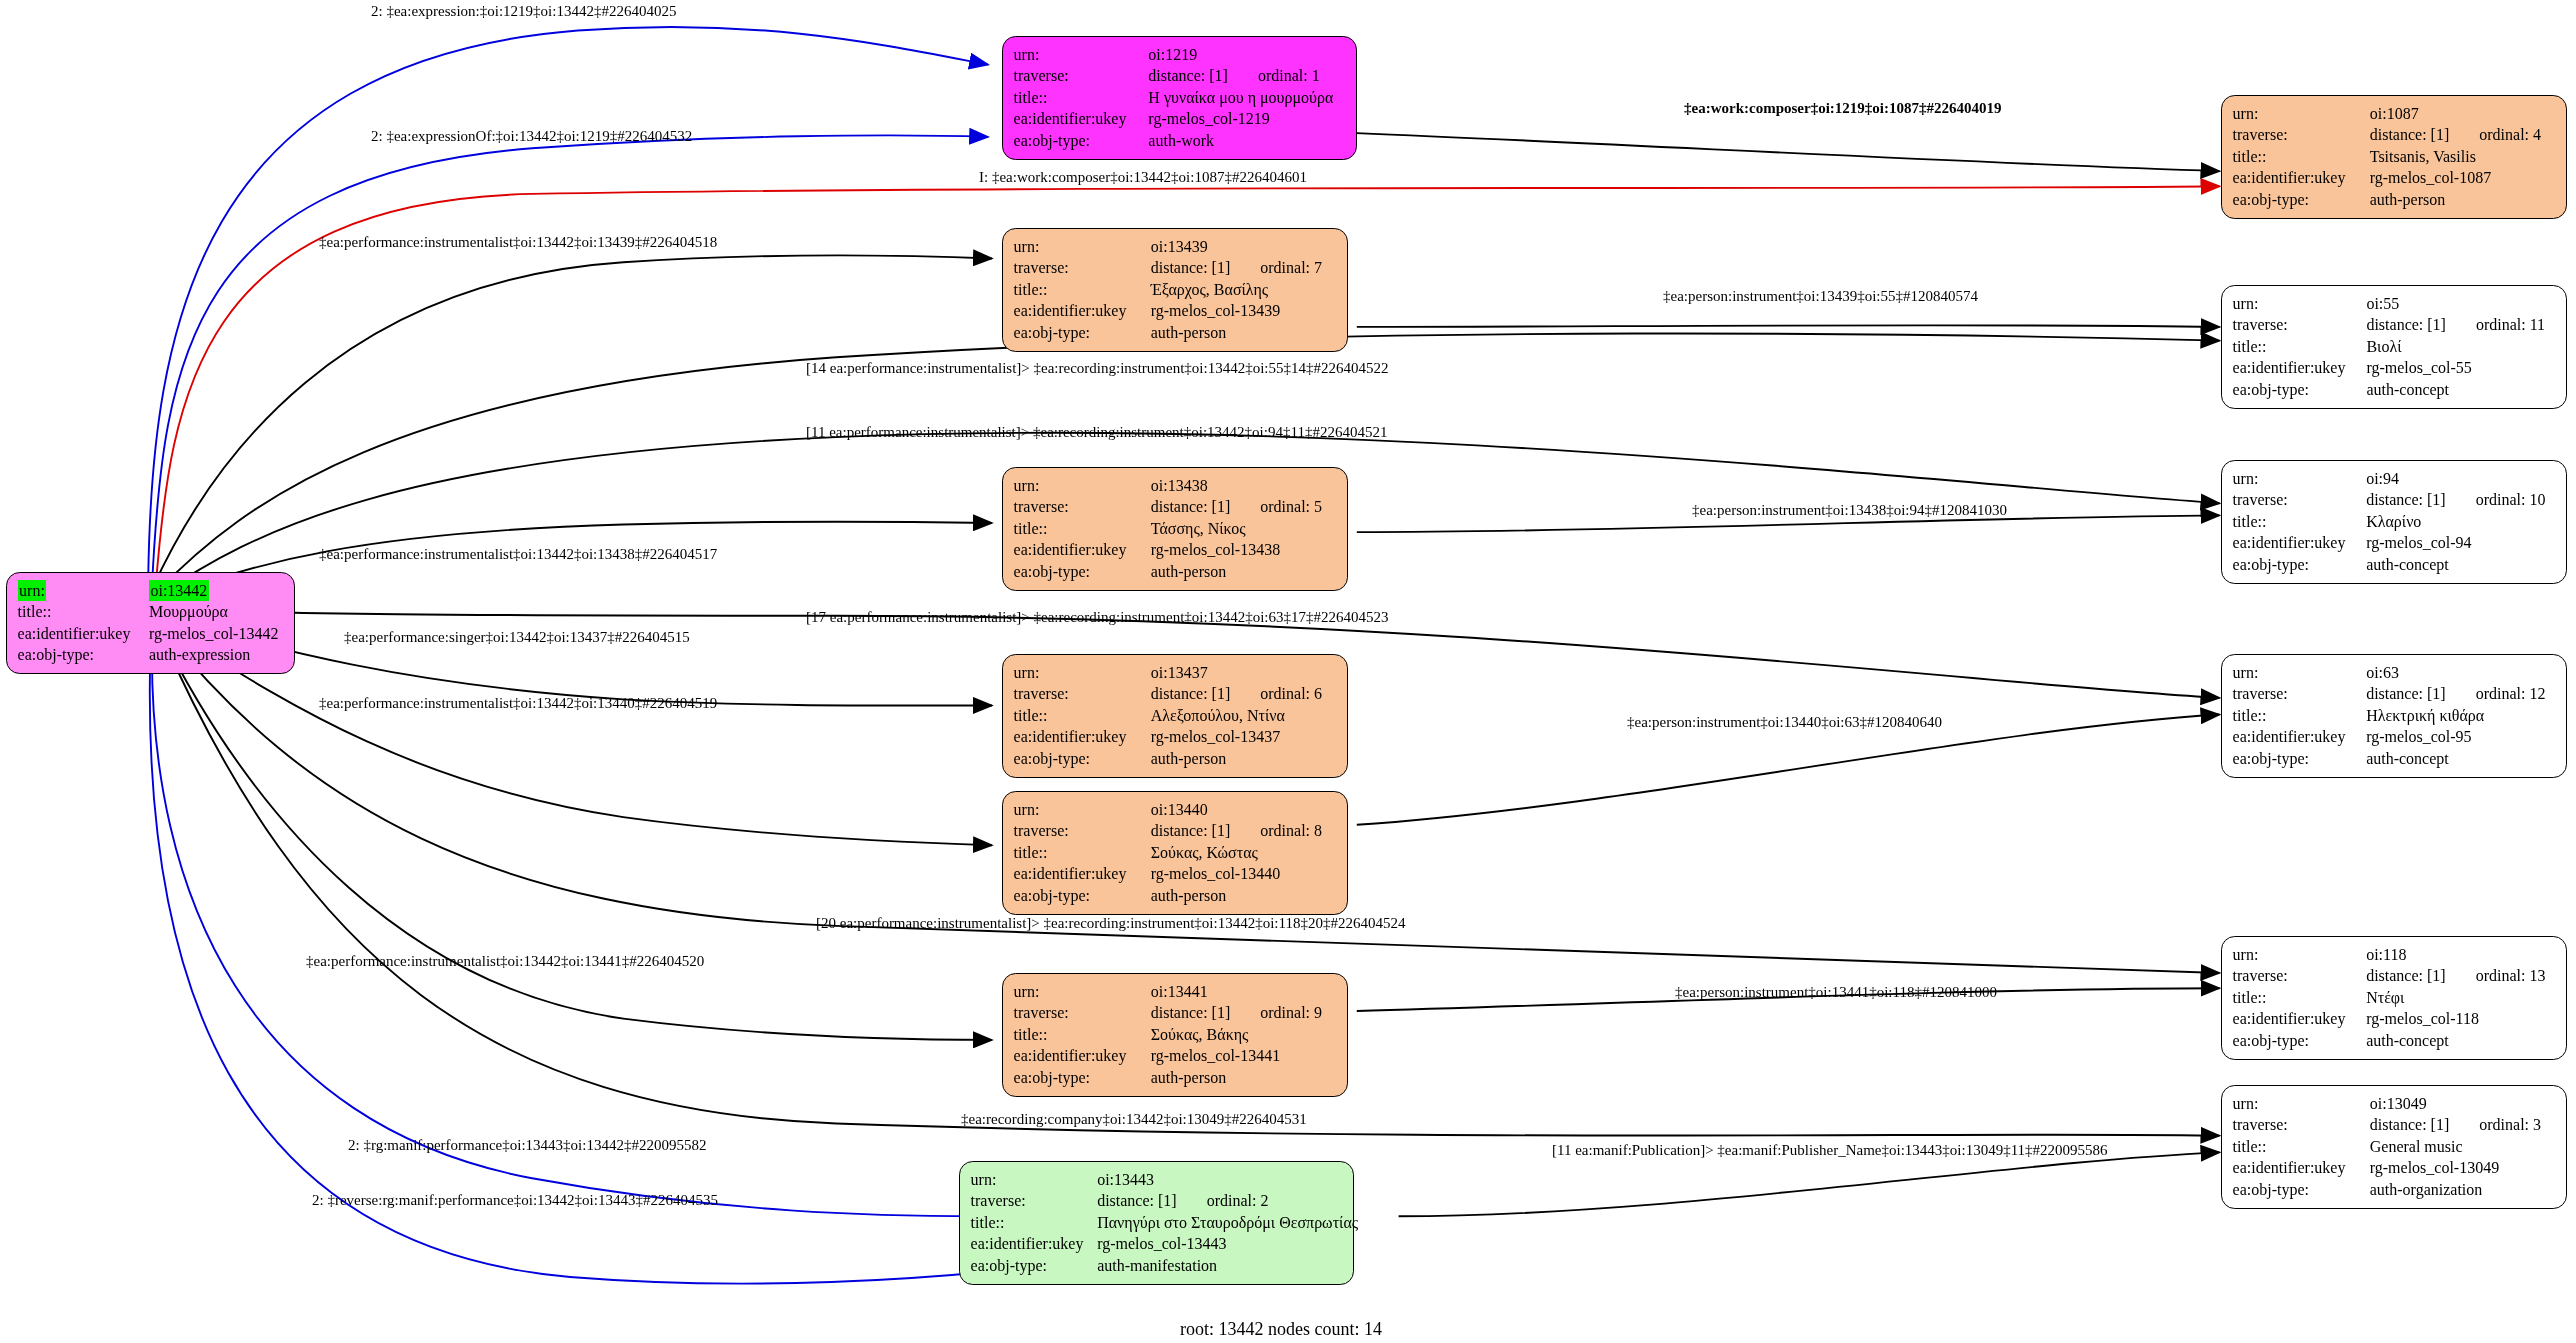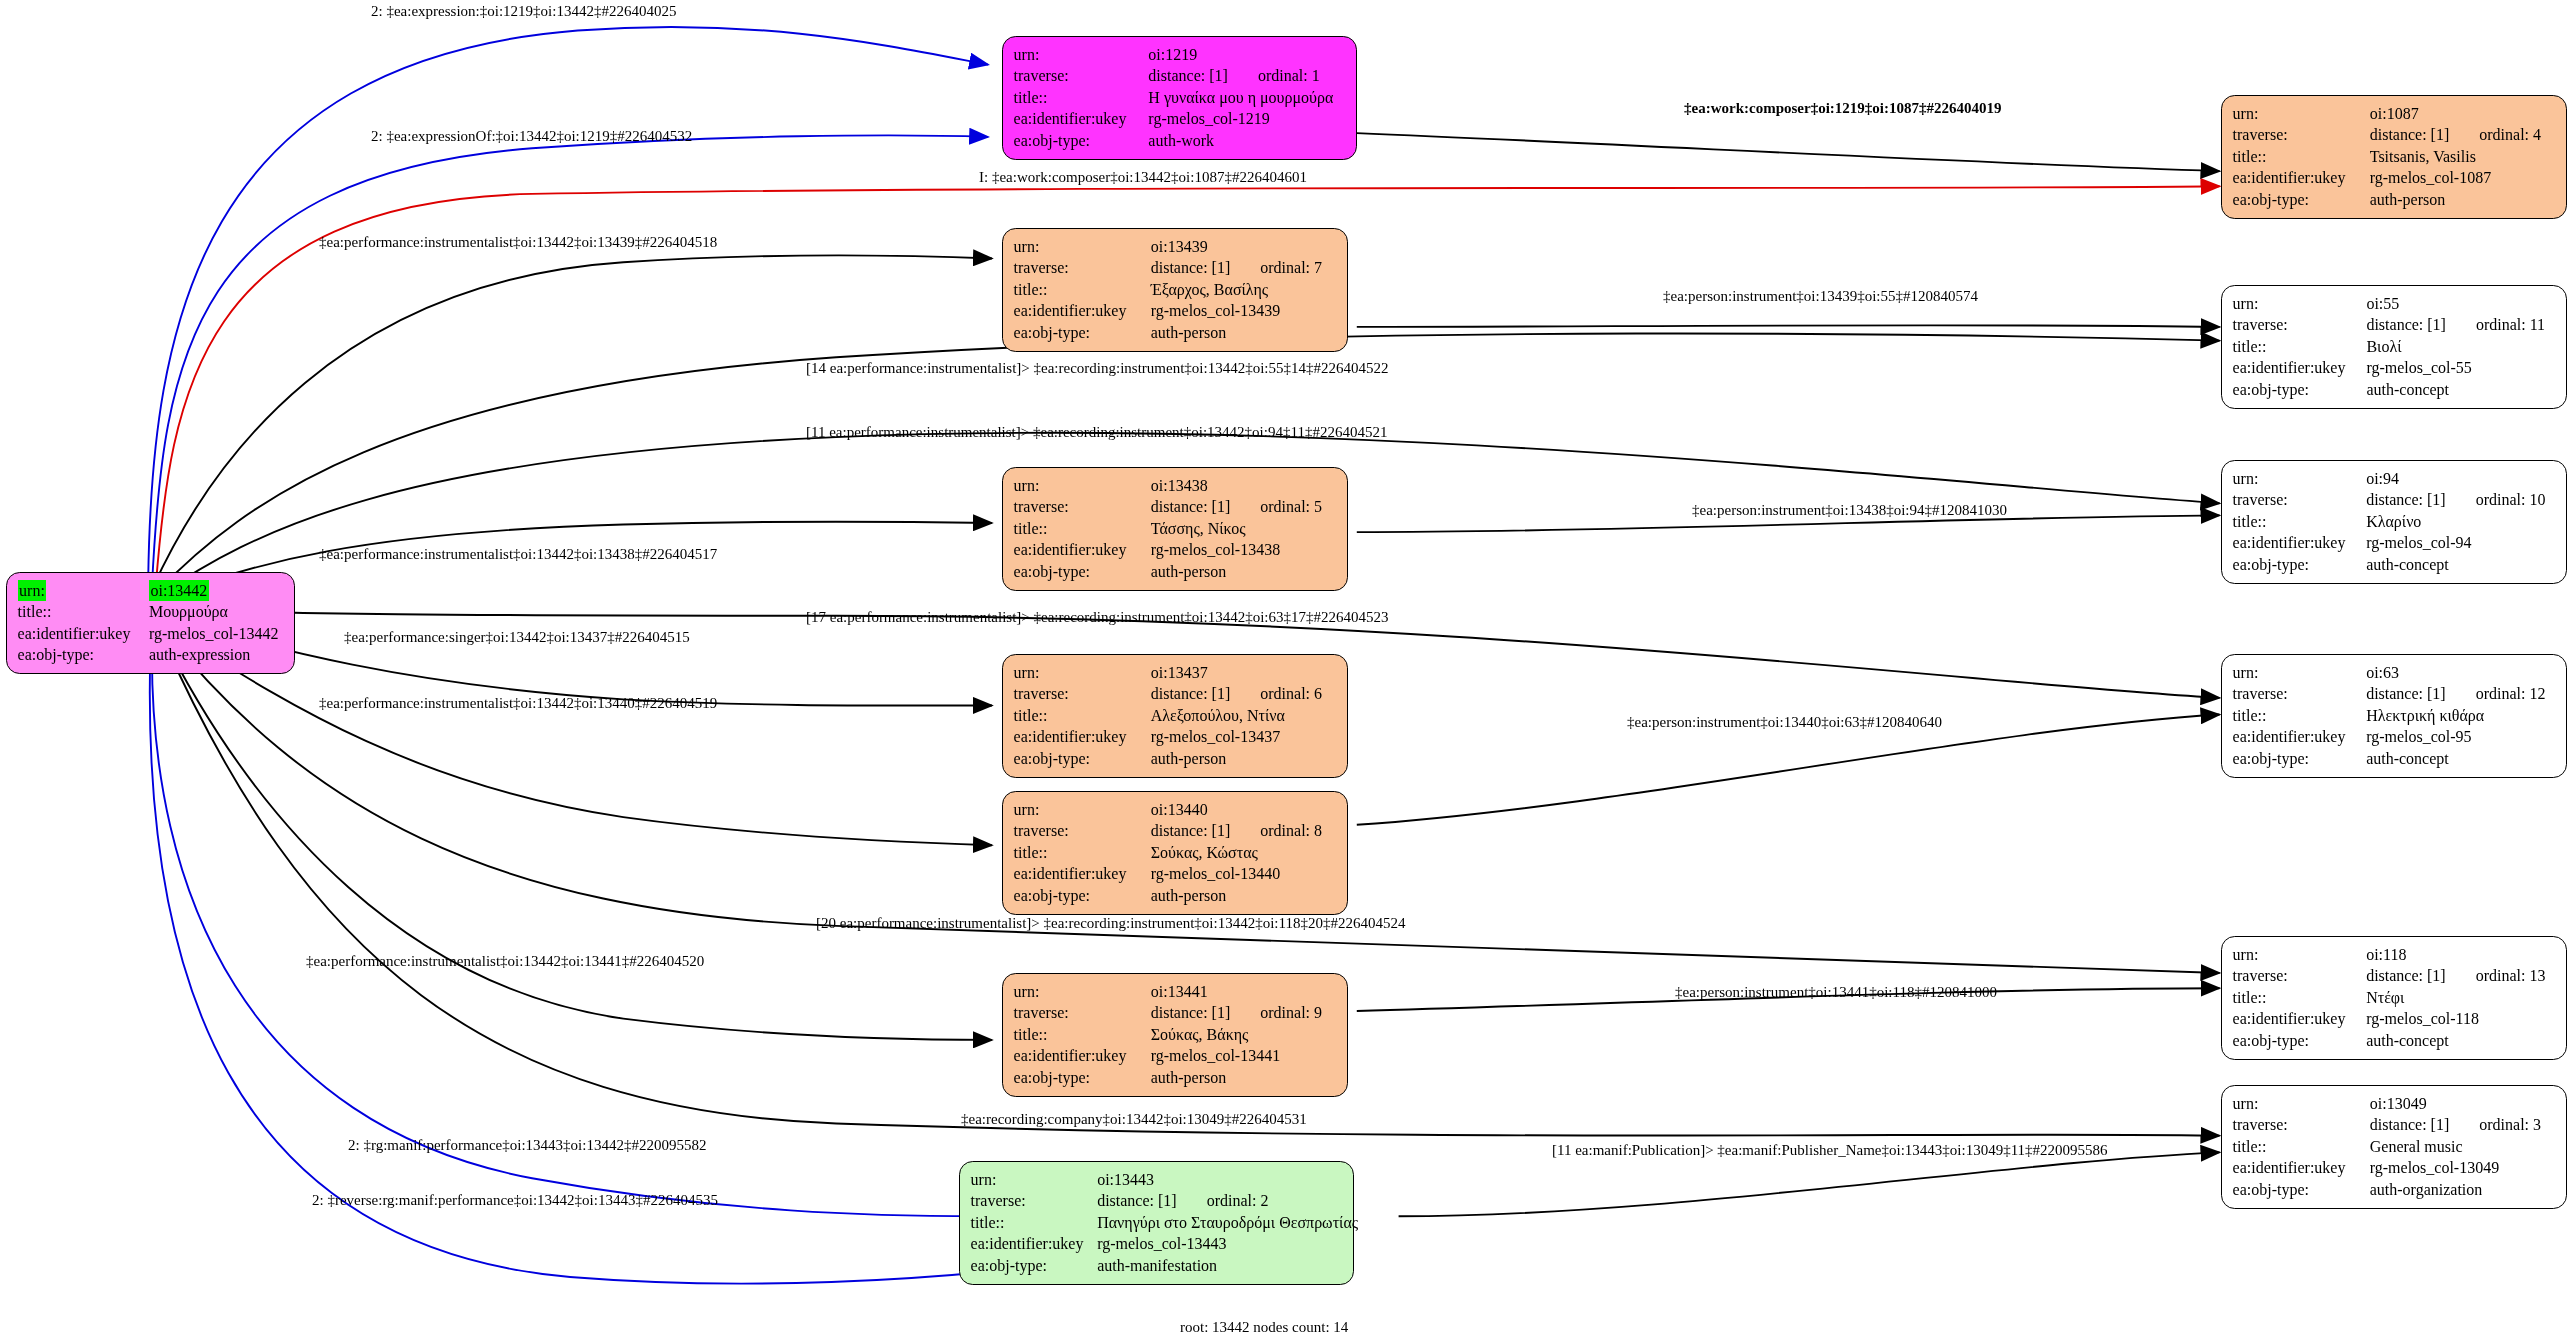--- a/index.html
+++ b/index.html
@@ -18,21 +18,21 @@
   .n-person{background:#fac49a;}
   .n-concept{background:#ffffff;}
   .n-manif{background:#c9f7c1;}
   .n-expr{background:#ff8cf4;}
   .n-org{background:#ffffff;}
   .hl{background:#00f000;display:inline-block;padding:0 1.5px;}
   .ordcell{padding-left:30px;}
 
   .elabel{position:absolute;font-size:15px;color:#000;white-space:nowrap;
           font-family:"Liberation Serif","DejaVu Serif",serif;}
-  .footer{position:absolute;font-size:15px;color:#000;white-space:nowrap;}
+  .footer{position:absolute;font-size:18px;color:#000;white-space:nowrap;}
 </style>
 </head>
 <body>
 
 <div id="canvas">
 
   <svg id="edges" xmlns="http://www.w3.org/2000/svg" viewBox="0 0 3389 1768" width="2576" height="1344">
     <defs>
       <marker id="ah" markerWidth="11" markerHeight="9" refX="10" refY="4.5" orient="auto">
         <path d="M0,0 L11,4.5 L0,9 z" fill="#000"></path>

